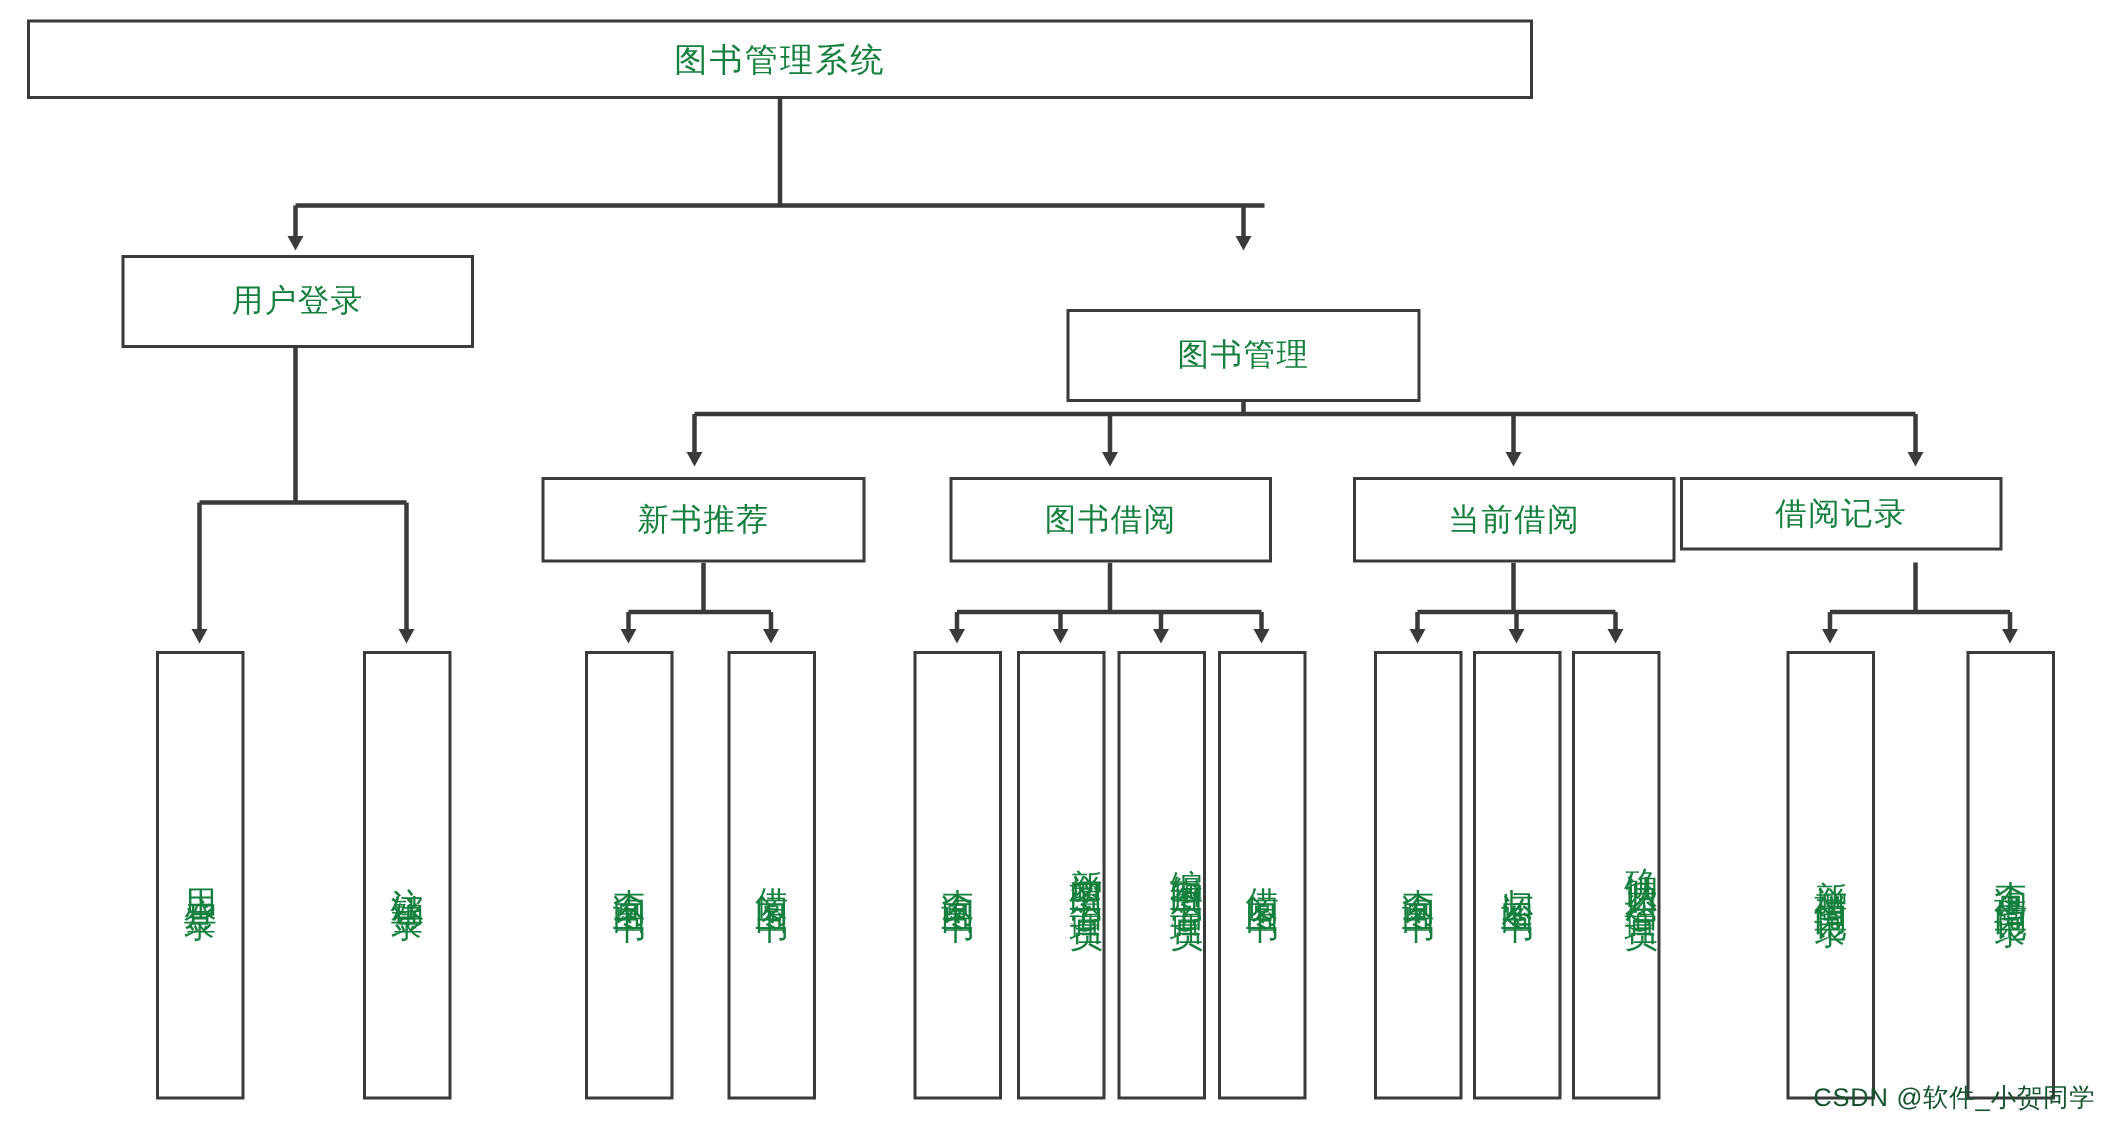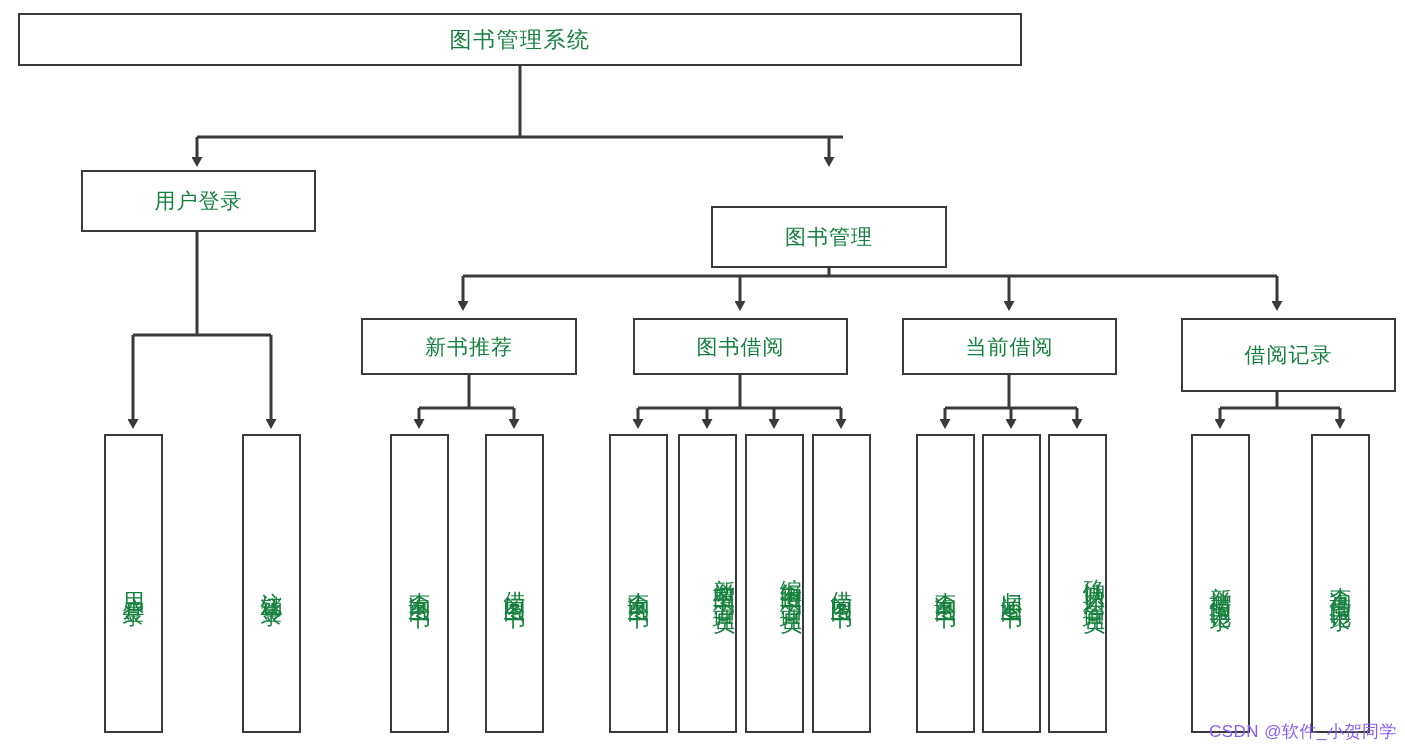--- a/index.html
+++ b/index.html
@@ -54,21 +54,21 @@
     text-align: center;
   }
   .node-v.near-top {
     align-items: flex-start;
   }
   .watermark {
     position: absolute;
     right: 8px;
     bottom: 4px;
     font-size: 17px;
-    color: #8b5cf6;
+    color: #14532d;
     white-space: nowrap;
     letter-spacing: 0.5px;
   }
 </style>
 </head>
 <body>
 
 <div id="stage">
 
   <svg class="wires" viewBox="0 0 1405 747" xmlns="http://www.w3.org/2000/svg">
@@ -134,21 +134,21 @@
 
   <div class="node node-h" style="left:361px; top:318px; width:216px; height:57px;text-align:center;">
     <span>新书推荐</span>
   </div>
   <div class="node node-h" style="left:633px; top:318px; width:215px; height:57px;text-align:center;">
     <span>图书借阅</span>
   </div>
   <div class="node node-h" style="left:902px; top:318px; width:215px; height:57px;">
     <span>当前借阅</span>
   </div>
-  <div class="node node-h" style="left:1181px; top:318px; width:215px; height:74px;justify-content:center;">
+  <div class="node node-h" style="left:1120px; top:318px; width:215px; height:49px;justify-content:center;">
     <span>借阅记录</span>
   </div>
 
   <div class="node node-v" style="left:104px; top:434px; width:59px; height:299px;">
     <span>用户登录</span>
   </div>
   <div class="node node-v" style="left:242px; top:434px; width:59px; height:299px;">
     <span>注销登录</span>
   </div>
 

